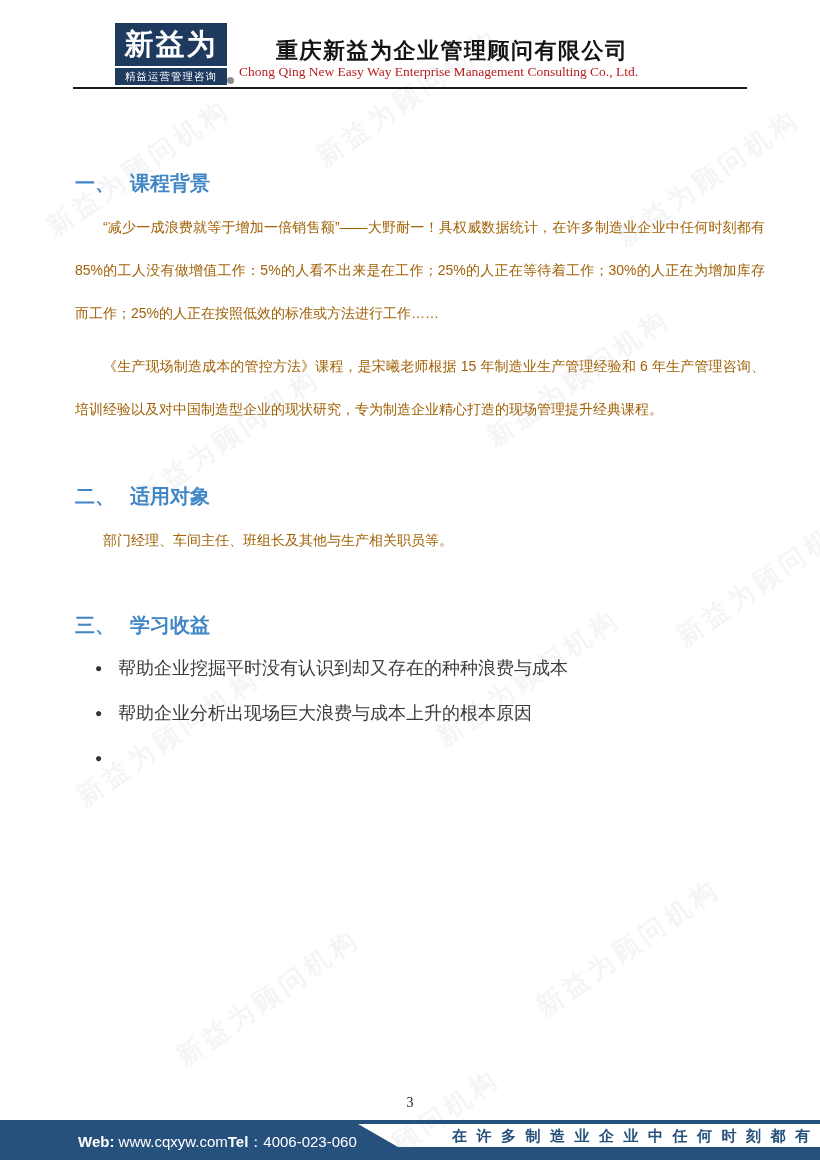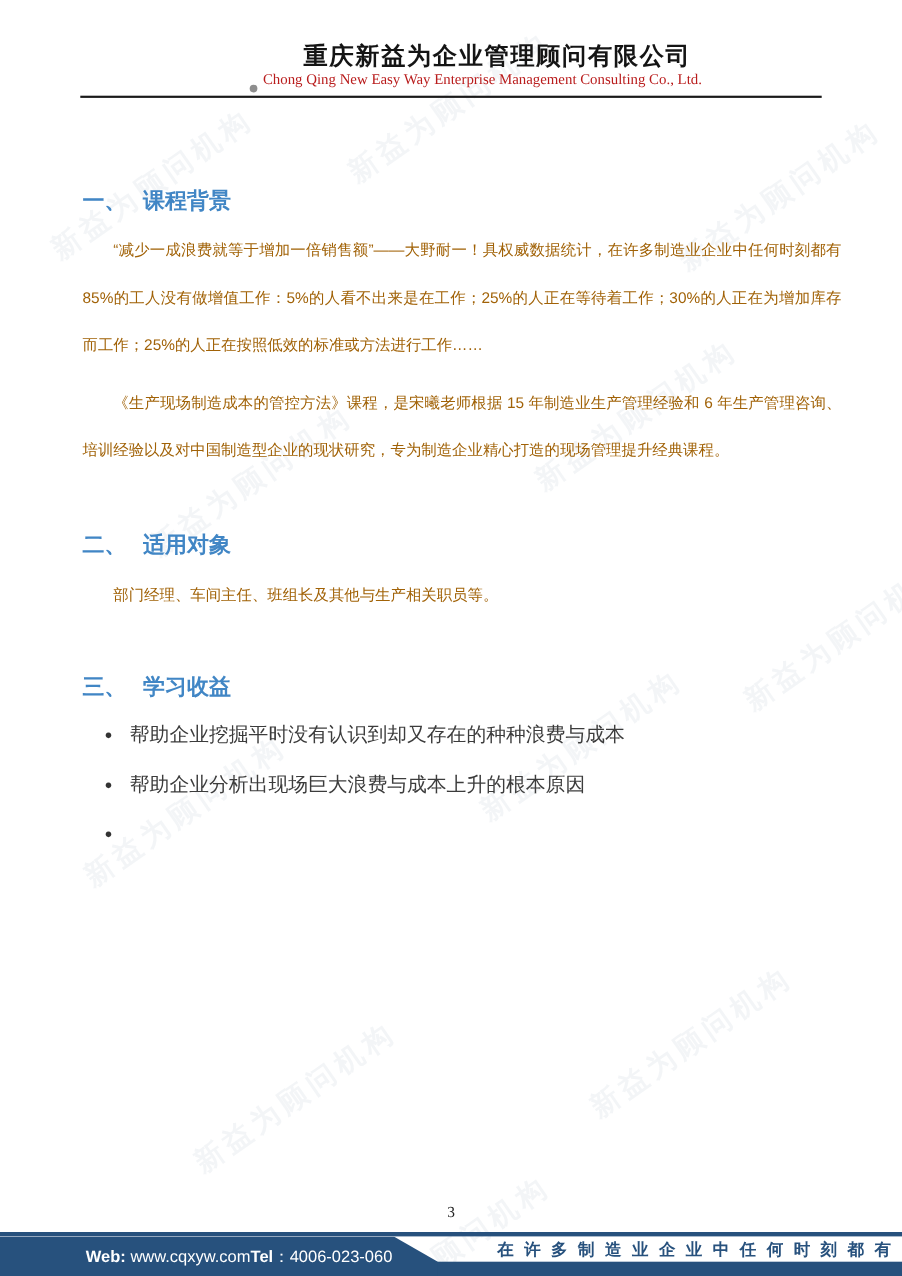--- a/index.html
+++ b/index.html
@@ -64,20 +64,24 @@
   <span class="wm" style="left:600px;top:160px">新益为顾问机构</span>
   <span class="wm" style="left:120px;top:420px">新益为顾问机构</span>
   <span class="wm" style="left:470px;top:360px">新益为顾问机构</span>
   <span class="wm" style="left:60px;top:720px">新益为顾问机构</span>
   <span class="wm" style="left:420px;top:660px">新益为顾问机构</span>
   <span class="wm" style="left:660px;top:560px">新益为顾问机构</span>
   <span class="wm" style="left:160px;top:980px">新益为顾问机构</span>
   <span class="wm" style="left:520px;top:930px">新益为顾问机构</span>
   <span class="wm" style="left:300px;top:1120px">新益为顾问机构</span>
 
+  <div class="logo">
+    <div class="logo-main">新益为</div>
+    <div class="logo-tagline">精益运营管理咨询</div>
+  </div>
   <div class="logo-dot"></div>
   <div class="company-cn">重庆新益为企业管理顾问有限公司</div>
   <div class="company-en">Chong Qing New Easy Way Enterprise Management Consulting Co., Ltd.</div>
   <div class="header-rule"></div>
 
   <div class="content">
 
     <h2 class="sec-heading">
       <span class="sec-num">一、</span>
       <span>课程背景</span>

